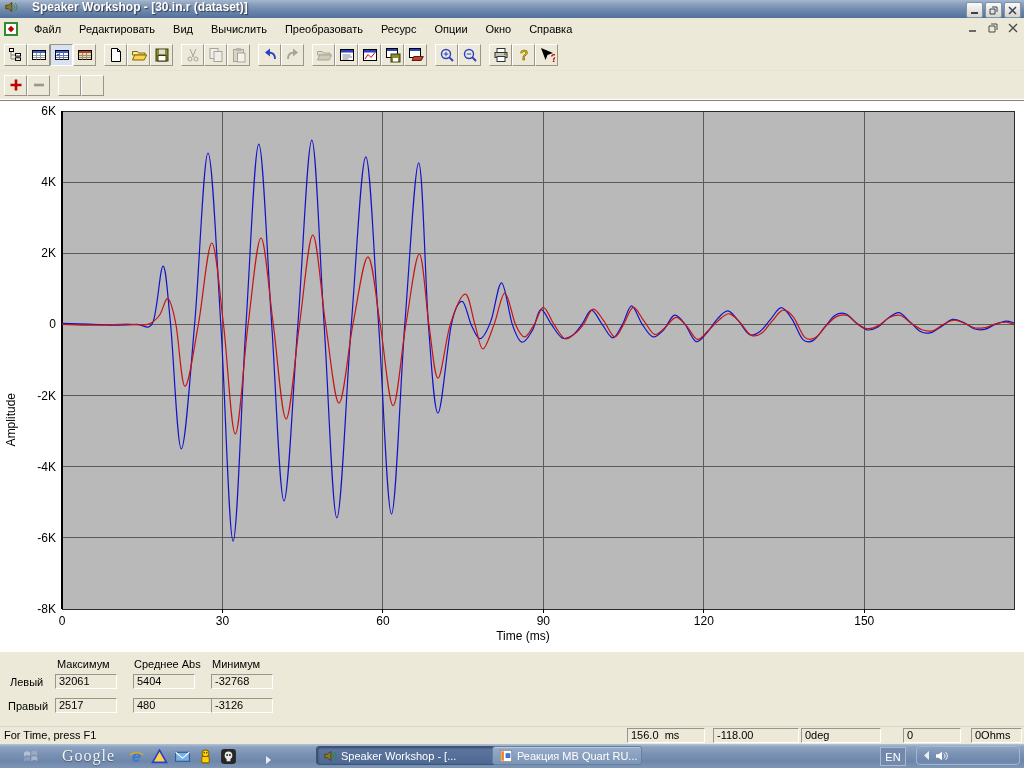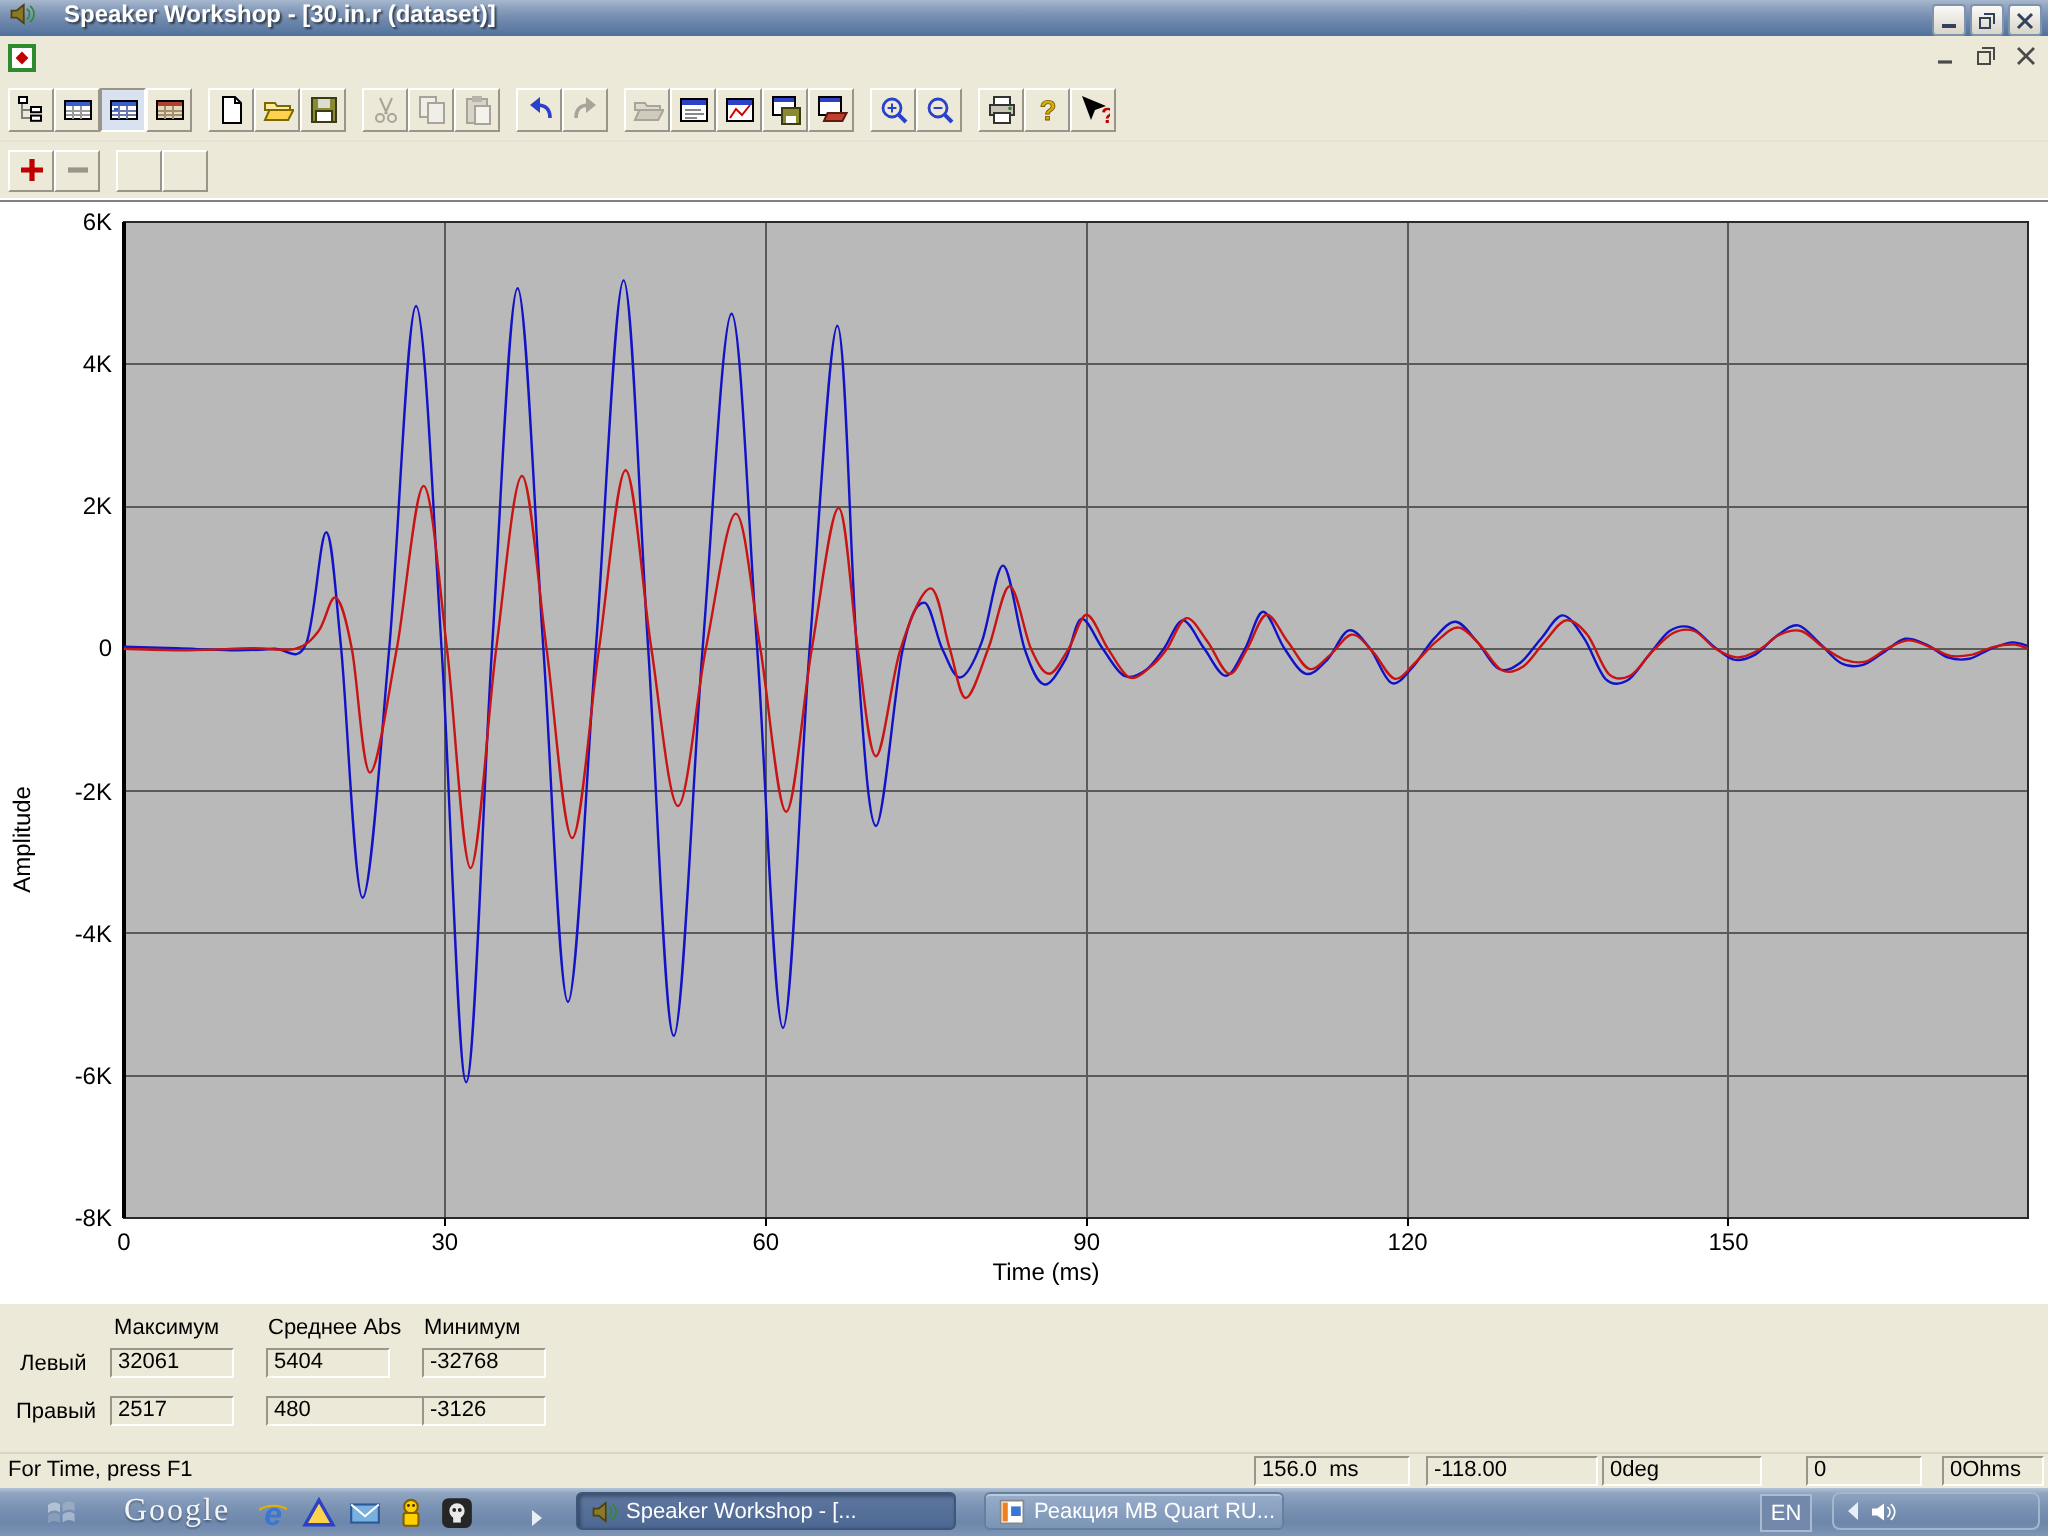--- a/index.html
+++ b/index.html
@@ -67,21 +67,21 @@
   #win-flag{position:absolute;left:22px;top:4px;width:18px;height:16px;opacity:.8;}
   #google-logo{position:absolute;left:62px;top:3px;font-family:"Liberation Serif",serif;
     font-size:16px;color:#f2f4f8;letter-spacing:1px;text-shadow:0 1px 1px rgba(0,0,0,.35);}
   .ql-icon{position:absolute;top:4px;width:17px;height:17px;}
   #ql-chevron{position:absolute;left:264px;top:7px;}
   .task-btn{position:absolute;top:2px;height:19px;box-sizing:border-box;border-radius:3px;
     display:flex;align-items:center;gap:4px;padding:0 6px;font-size:11px;color:#fff;
     white-space:nowrap;overflow:hidden;}
   .task-btn .ticon{width:14px;height:14px;flex:none;}
   .task-btn.active{background:linear-gradient(180deg,#5d77a0,#4d6892);
-    border:1px solid #3d567c;box-shadow:inset 1px 1px 2px rgba(0,0,0,.4);}
+    border:1px solid #3d567c;box-shadow:inset 1px 1px 2px rgba(0,0,0,.4);margin-left:28px;}
   .task-btn.inactive{background:linear-gradient(180deg,#97adc9,#7b94b6);
     border:1px solid #64809f;box-shadow:inset 0 1px 0 rgba(255,255,255,.35);}
   #lang-indicator{position:absolute;right:118px;top:3px;width:24px;height:17px;
     background:#7289ab;border:1px solid #a9bad2;color:#fff;font-size:11px;
     display:flex;align-items:center;justify-content:center;}
   #tray{position:absolute;right:4px;top:2px;width:104px;height:19px;box-sizing:border-box;
     border:1px solid #a3b6cf;border-radius:4px;display:flex;align-items:center;
     gap:5px;padding:0 6px;color:#fff;}
   #tray-clock{font-size:13px;color:#fff;margin-top:44px;}
 </style>
@@ -112,20 +112,31 @@
         </svg>
       </span>
   </span>
 </div>
 
 <div id="menubar">
   <span id="menu-doc-icon"><svg viewBox="0 0 16 16">
         <rect x="2" y="2" width="12" height="12" fill="#fff" stroke="#2e8b2e" stroke-width="2"></rect>
         <path d="M8 4.8L11.2 8 8 11.2 4.8 8z" fill="#c00000"></path>
       </svg></span>
+  <span id="menu-items" style="display: flex;">
+      <span class="menu-item">Файл</span>
+      <span class="menu-item">Редактировать</span>
+      <span class="menu-item">Вид</span>
+      <span class="menu-item">Вычислить</span>
+      <span class="menu-item">Преобразовать</span>
+      <span class="menu-item">Ресурс</span>
+      <span class="menu-item">Опции</span>
+      <span class="menu-item">Окно</span>
+      <span class="menu-item">Справка</span>
+    </span>
   <span id="mdi-controls">
     <span class="mdi-btn">
         <svg width="10" height="10">
           <path d="M1 8h7" stroke="#4a4a4a" stroke-width="1.6" fill="none"></path>
         </svg>
       </span>
     <span class="mdi-btn">
         <svg width="10" height="10">
           <path d="M3 1h6v6M1 3h6v6H1z" stroke="#4a4a4a" fill="none"></path>
         </svg>

